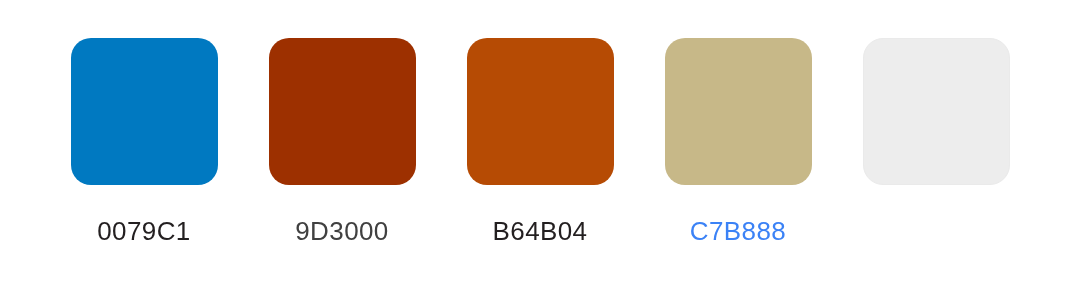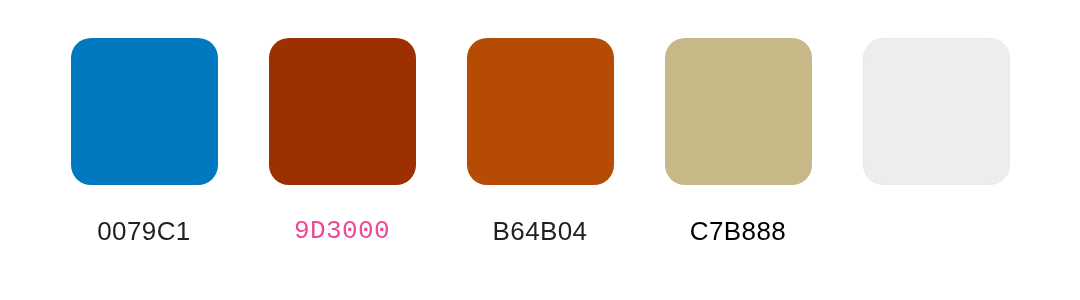--- a/index.html
+++ b/index.html
@@ -73,31 +73,31 @@
 <div id="palette-board" style="background-color: rgb(255, 255, 255);">
   <div class="swatch-row">
 
     <div class="swatch-cell">
       <div class="swatch-chip" style="background-color: rgb(0, 121, 193);"></div>
       <div class="swatch-label" style="color: rgb(35, 31, 32);">0079C1</div>
     </div>
 
     <div class="swatch-cell">
       <div class="swatch-chip" style="background-color: rgb(157, 48, 0);"></div>
-      <div class="swatch-label" style="color: #ec4899; font-family: Liberation Mono, monospace;">9D3000</div>
+      <div class="swatch-label" style="color: #404040;">9D3000</div>
     </div>
 
     <div class="swatch-cell">
       <div class="swatch-chip" style="background-color: rgb(182, 75, 4);"></div>
       <div class="swatch-label" style="color: rgb(35, 31, 32);">B64B04</div>
     </div>
 
     <div class="swatch-cell">
       <div class="swatch-chip" style="background-color: rgb(199, 184, 136);"></div>
-      <div class="swatch-label" style="color: #000000; text-align: right;">C7B888</div>
+      <div class="swatch-label" style="color: #3b82f6; text-align: right;">C7B888</div>
     </div>
 
     <div class="swatch-cell">
       <div class="swatch-chip is-light" style="background-color: rgb(237, 237, 237);"></div>
     </div>
 
   </div>
 </div>
 
 </body></html>

